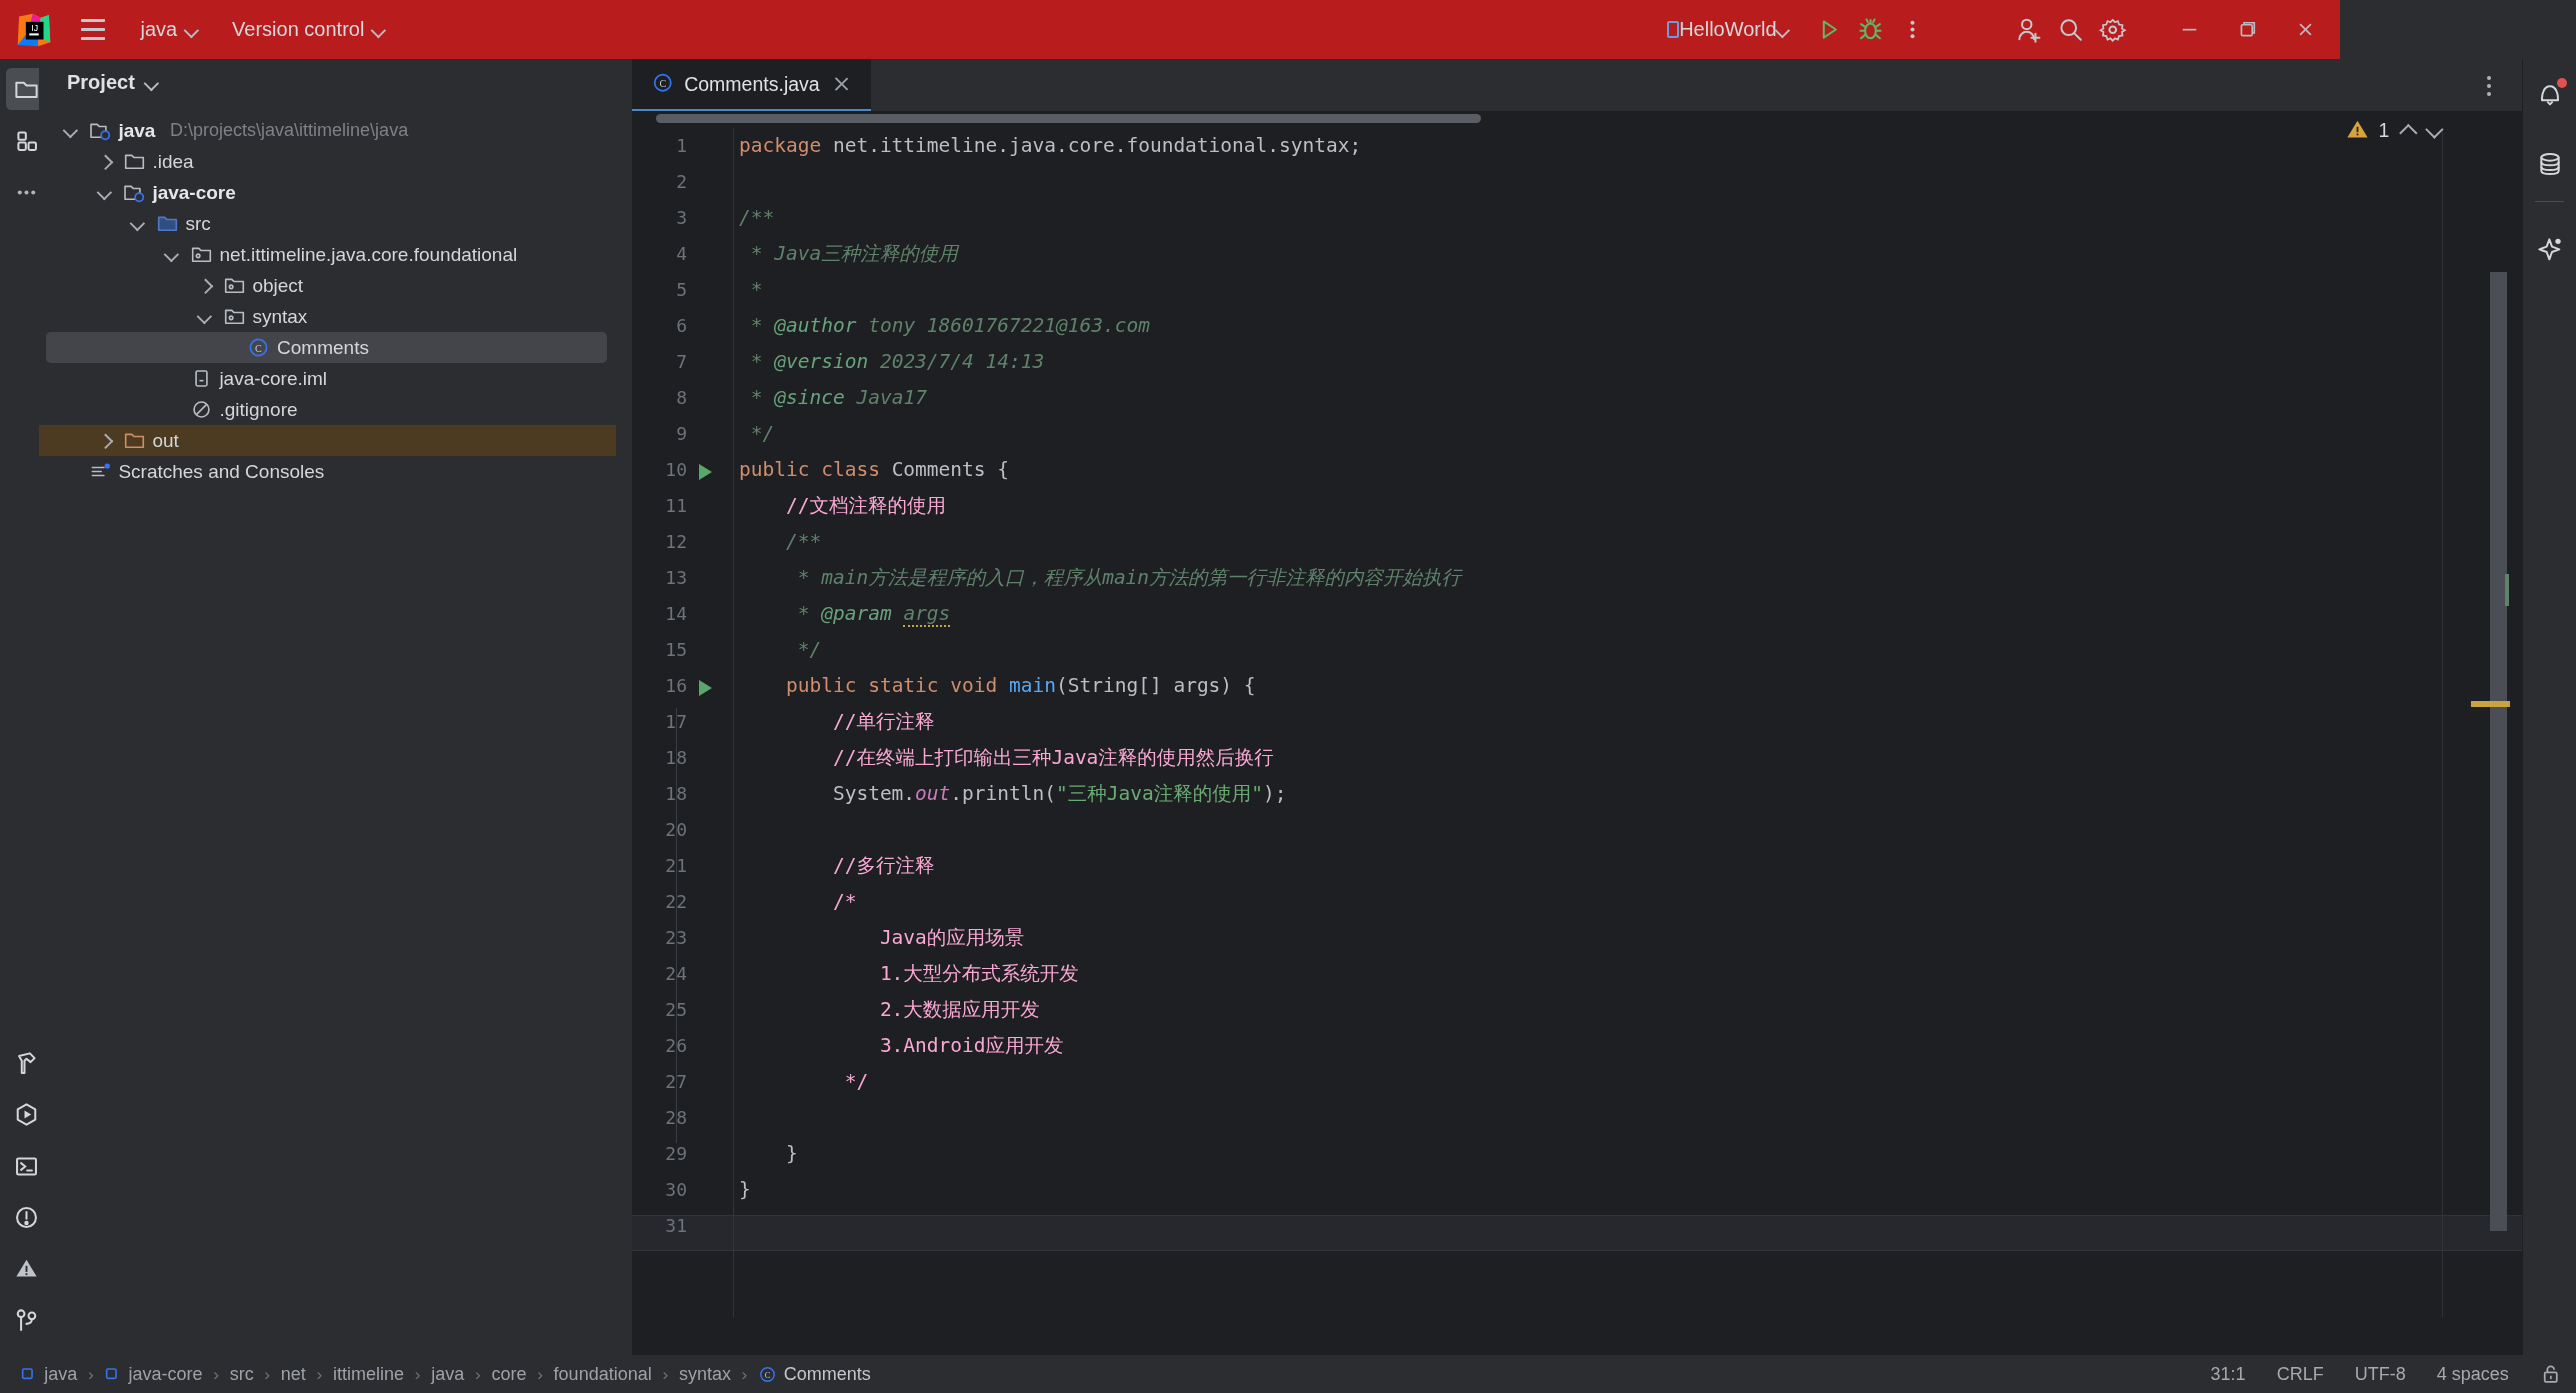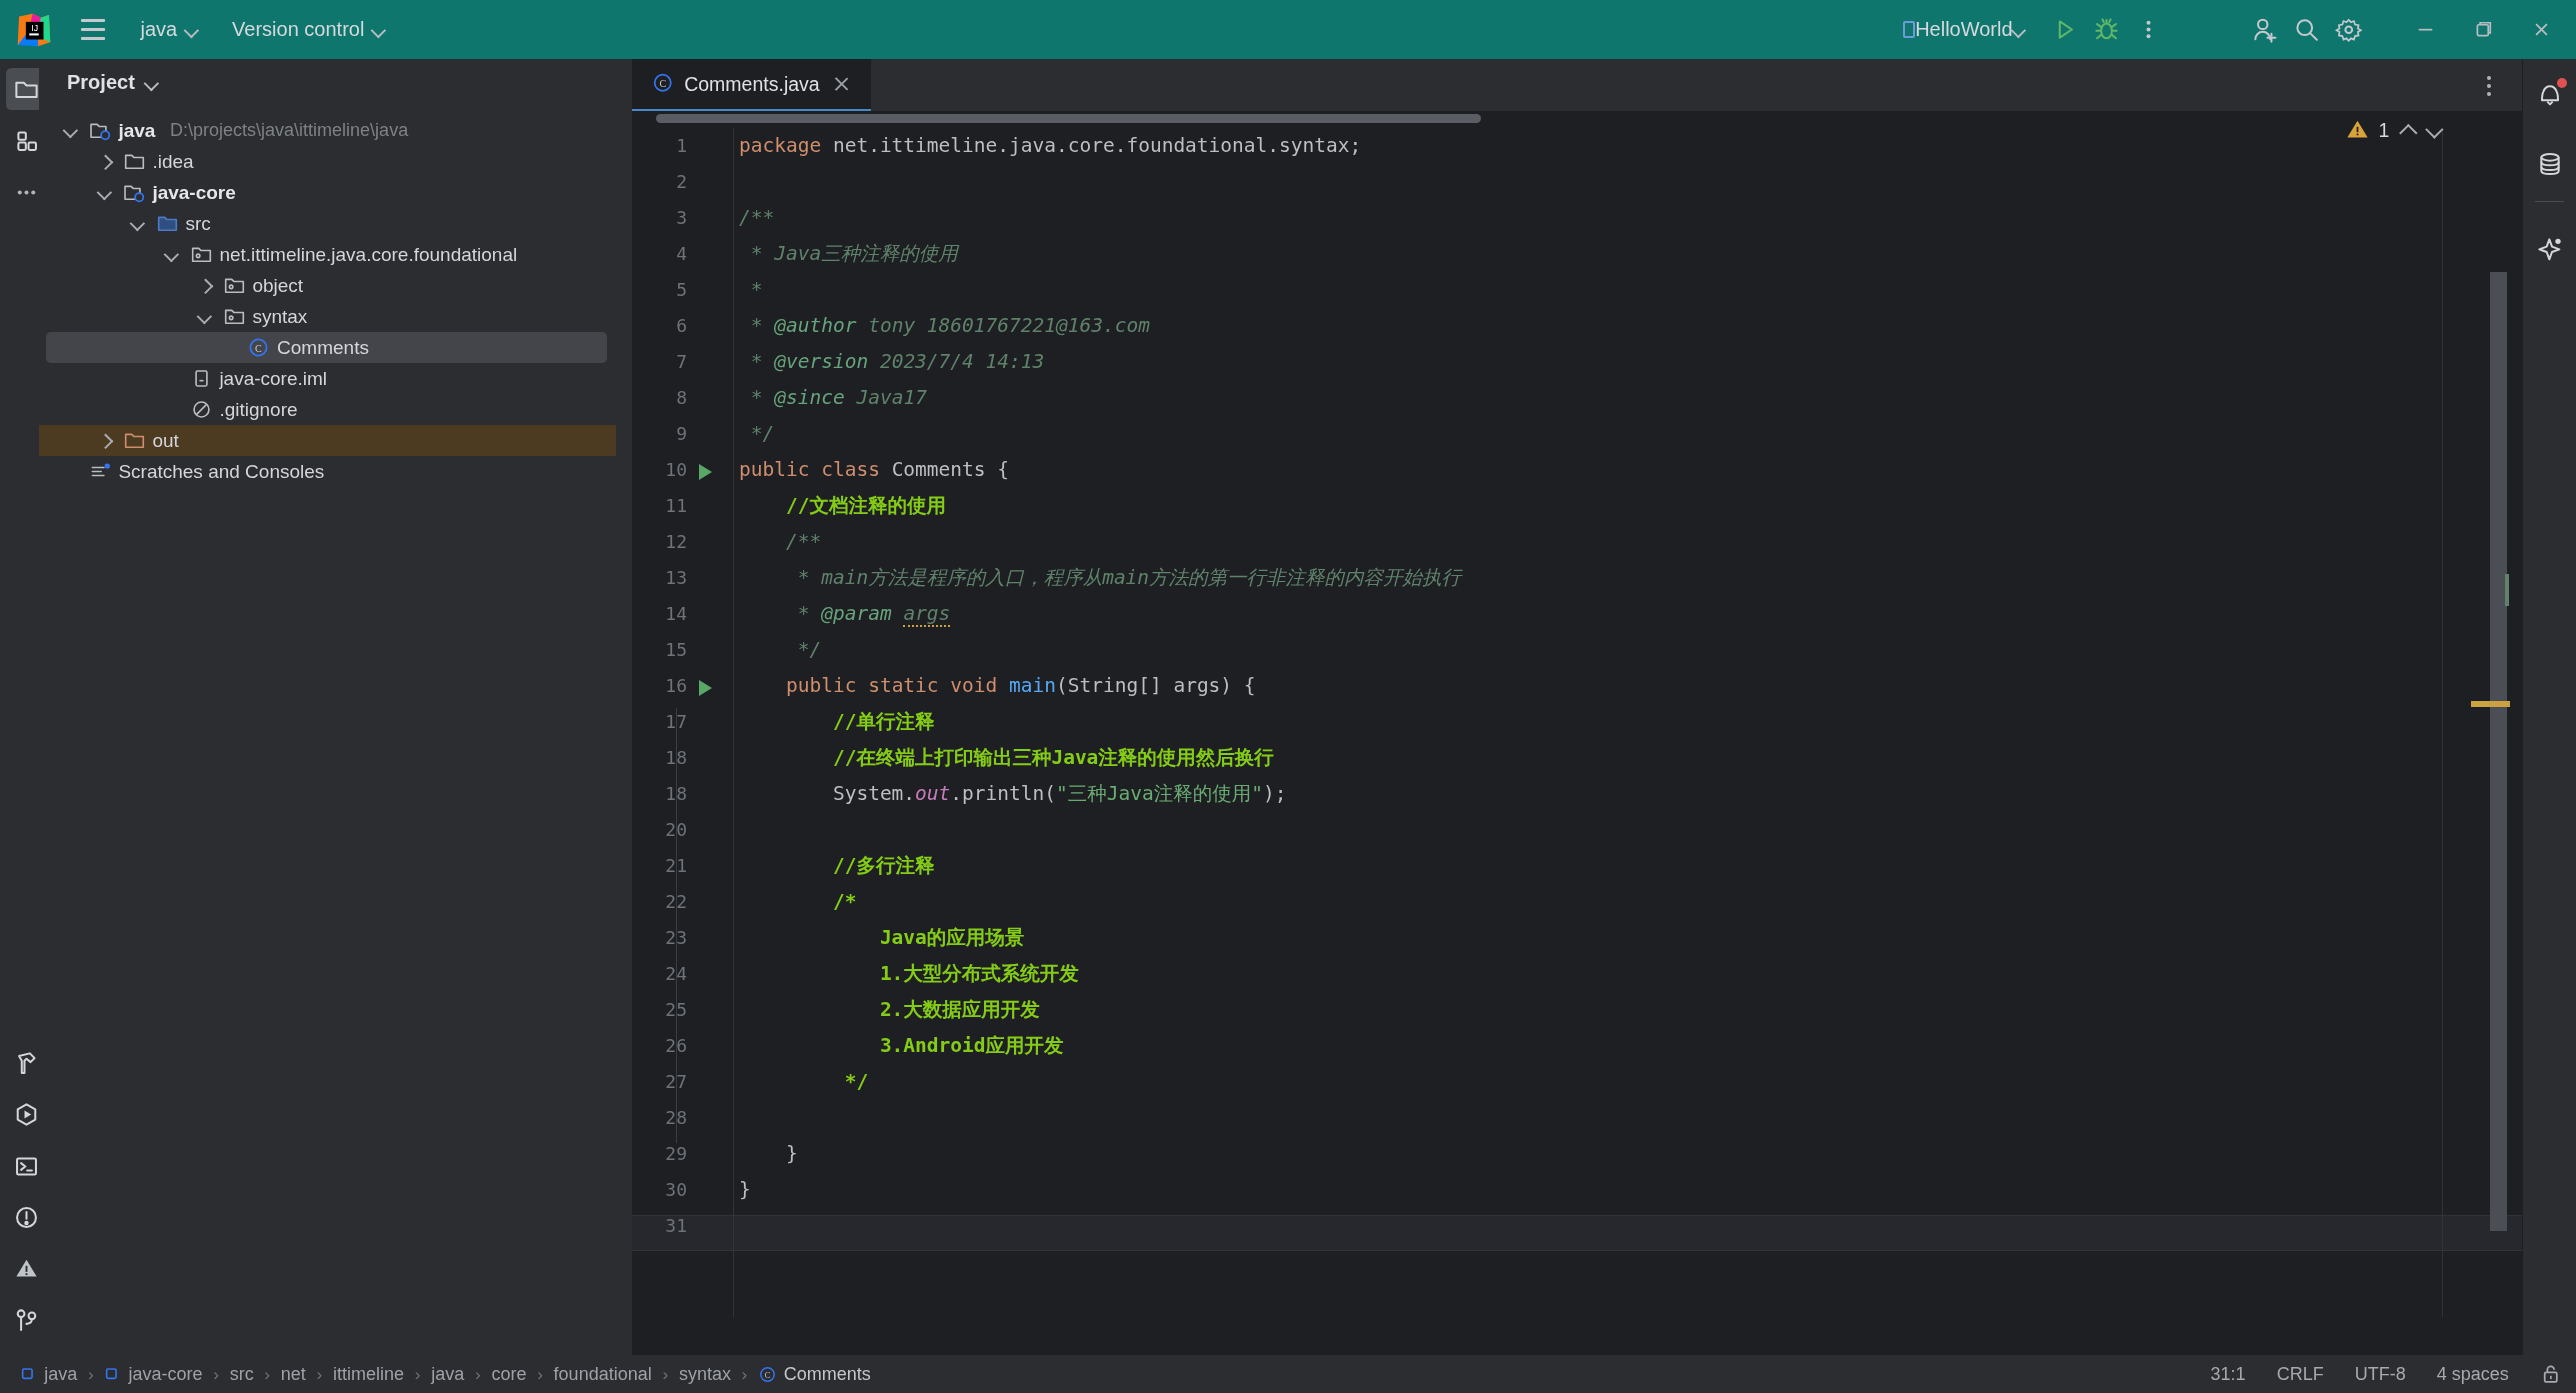--- a/index.html
+++ b/index.html
@@ -5,22 +5,22 @@
   * { box-sizing: border-box; margin:0; padding:0; }
   html,body{
     width:2576px; height:1394px;
     background:#2b2d30;
     font-family:"Liberation Sans", sans-serif;
     overflow:hidden;
   }
 
   
   #titlebar{
-    position:absolute; left:0; top:0; width:2576px; height:59px;
-    background:#0f766e;
+    position:absolute; left:0; top:0; width:2340px; height:59px;
+    background:#b91c1c;
     display:flex; align-items:center;
   }
   #ij-logo{ margin-left:14.8px; width:38px; height:38px; position:relative; }
   #hamburger{ margin-left:21.5px; width:38px; height:38px; display:flex; flex-direction:column;
               justify-content:center; align-items:center; gap:5.4px; cursor:pointer;}
   #hamburger i{ display:block; width:24px; height:3.4px; background:#c5c8cc; border-radius:0.7px; }
   .tb-menu{
     margin-left:21.5px; display:flex; align-items:center; gap:8px;
     color:#d6d9dd; font-size:20px; cursor:pointer; padding:4px 6.7px; border-radius:4px;
   }
@@ -127,21 +127,21 @@
   }
   .ln{ height:36px; line-height:36px; }
   .gln{ height:36px; line-height:36px; padding-right:12px; }
   .runmark{ height:36px; line-height:36px; }
   .runmark span{
     display:inline-block; width:0; height:0; margin-top:12px;
     border-left:13.4px solid #59a869; border-top:8px solid transparent; border-bottom:8px solid transparent;
   }
   .kw   { color:#cf8e6d; }
   .cls  { color:#bcbec4; }
-  .cmt  { color:#84cc16;font-weight:bold; }
+  .cmt  { color:#f9a8d4; }
   .doc  { color:#5f826b; font-style:italic; }
   .doctag{ color:#67a37c; font-style:italic; }
   .str  { color:#6aab73; }
   .mth  { color:#56a8f5; }
   .fld  { color:#c77dbb; font-style:italic; }
   .plain{ color:#bcbec4; }
   .warnw{ border-bottom:2px dotted #c9a340; }
 
   #caretline{
     position:absolute; left:0; right:0; height:36px; background:#26282e;

